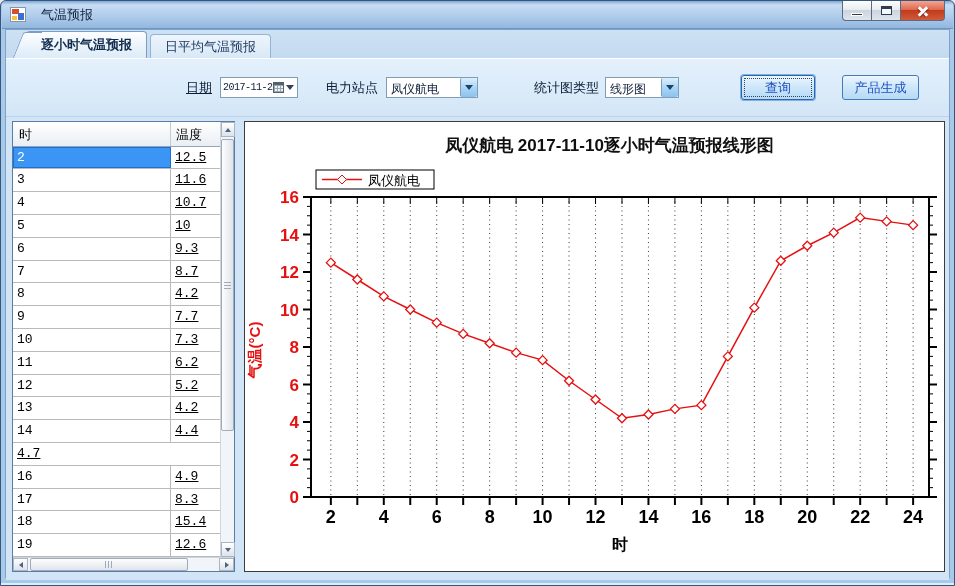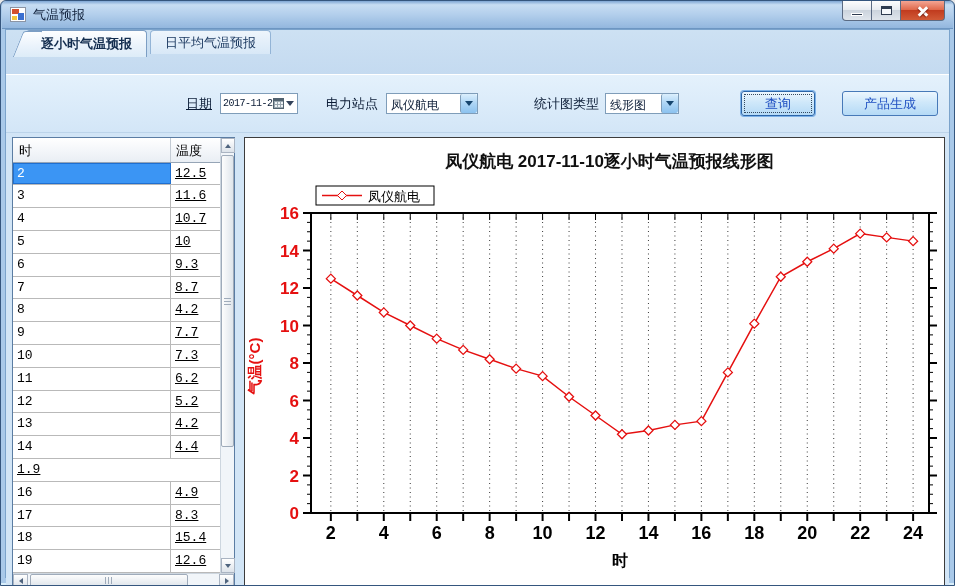--- a/index.html
+++ b/index.html
@@ -13,21 +13,21 @@
   
   .titlebar { position:absolute; left:1px; right:1px; top:0; height:28px;
     border-radius:5px 5px 0 0;
     background:linear-gradient(180deg,#7ea6d4 0%,#c7ddf3 14%,#b3cfec 50%,#93b7de 100%);
     border-bottom:1px solid #6d96c2; display:flex; align-items:center; }
   .app-icon { width:16px; height:15px; margin-left:8px; background:#fff;
     border:1px solid #8b94a4; position:relative; }
   .app-icon .b1 { position:absolute; left:1px; top:1px; width:7px; height:5px; background:#d3502e; }
   .app-icon .b2 { position:absolute; left:1px; bottom:1px; width:5px; height:4px; background:#f3c63c; }
   .app-icon .b3 { position:absolute; right:1px; bottom:1px; width:6px; height:7px; background:#3a6fd0; }
-  .title-text { margin-left:7px; font-size:13px; color:#10203a; }
+  .title-text { margin-left:15px; font-size:13px; color:#10203a; }
 
   .winbtns { position:absolute; right:9px; top:0; display:flex; }
   .winbtn { height:20px; border:1px solid #5b6b83; border-top:none;
     background:linear-gradient(180deg,#fdfdfd 0%,#e8ecf1 45%,#ccd4dd 50%,#dfe5ec 100%);
     display:flex; align-items:center; justify-content:center; position:relative; }
   .winbtn.min { width:30px; border-radius:0 0 0 4px; }
   .winbtn.max { width:29px; border-left:none; }
   .winbtn.close { width:44px; border-left:none; border-radius:0 0 4px 0;
     background:linear-gradient(180deg,#f3a593 0%,#e06a4d 45%,#c13c1f 50%,#d15a37 100%); }
   .glyph-min { width:12px; height:3px; background:#2f3c50; border:1px solid #fff; margin-top:7px; }
@@ -36,21 +36,21 @@
   .glyph-x:before,.glyph-x:after { content:""; position:absolute; left:1px; top:5px;
     width:12px; height:3px; background:#fff; box-shadow:0 1px 1px rgba(90,10,0,.6); }
   .glyph-x:before { transform:rotate(45deg); }
   .glyph-x:after  { transform:rotate(-45deg); }
 
   
   .client { position:absolute; left:4px; right:4px; top:28px; bottom:7px;
     background:#d2e5f6; border:1px solid #7ba3cb; }
 
   
-  .tabstrip { height:44px; display:flex; align-items:flex-start; padding-left:20px;
+  .tabstrip { height:28px; display:flex; align-items:flex-end; padding-left:20px;
     background:linear-gradient(180deg,#cde1f3,#c4daf0); }
   .tab { position:relative; height:24px; padding:0 14px; margin-right:3px;
     display:flex; align-items:center; font-size:13px; color:#1c3a61;
     background:linear-gradient(180deg,#eef5fc,#d8e8f7); border:1px solid #93b4d6;
     border-bottom:none; border-radius:4px 4px 0 0; cursor:default; }
   .tab.active { height:27px; font-weight:bold; color:#122c4e; z-index:2;
     background:linear-gradient(180deg,#fdfeff,#e9f2fb 60%,#ddecf8); border-color:#7c9ec4; }
   .tab.active:before { content:""; position:absolute; left:-9px; top:0; bottom:0; width:18px;
     background:linear-gradient(180deg,#fdfeff,#e9f2fb 60%,#ddecf8);
     border-left:1px solid #7c9ec4; border-top:1px solid #7c9ec4;
@@ -86,21 +86,21 @@
   .combo.ctype  { width:74px; margin-left:6px; }
   .gap1 { width:28px; } .gap2 { width:56px; } .gap3 { width:62px; } .gap4 { width:27px; }
 
   .btn { height:25px; border:1px solid #4779b8; border-radius:3px; font-size:13px;
     color:#1e4fc1; background:linear-gradient(180deg,#ecf6fe,#cfe8fa 45%,#b5daf6);
     display:flex; align-items:center; justify-content:center; cursor:default; }
   .btn-query { width:74px; position:relative; border-color:#2c65a8;
     box-shadow:0 0 0 1px #7db2e8; }
   .btn-query:after { content:""; position:absolute; left:2px; right:2px; top:2px; bottom:2px;
     border:1px dotted #34495e; }
-  .btn-generate { width:96px; }
+  .btn-generate { width:77px; }
 
   
   .main { display:flex; align-items:stretch; padding:4px 4px 8px 6px;
     height:463px; background:#d2e5f6; }
 
   
   .grid { width:223px; background:#fff; border:1px solid #5b7da3; position:relative;
     display:flex; flex-direction:column; }
   .grid-inner { display:flex; flex:1; min-height:0; }
   .grid-cols { flex:1; display:flex; flex-direction:column; min-width:0; }
@@ -272,21 +272,21 @@
                 </div>
                 <div class="grow">
                   <div class="c1">13</div>
                   <div class="c2">4.2</div>
                 </div>
                 <div class="grow">
                   <div class="c1">14</div>
                   <div class="c2">4.4</div>
                 </div>
                 <div class="grow">
-                  <div class="c2">1.9</div>
+                  <div class="c2">4.7</div>
                 </div>
                 <div class="grow">
                   <div class="c1">16</div>
                   <div class="c2">4.9</div>
                 </div>
                 <div class="grow">
                   <div class="c1">17</div>
                   <div class="c2">8.3</div>
                 </div>
                 <div class="grow">

